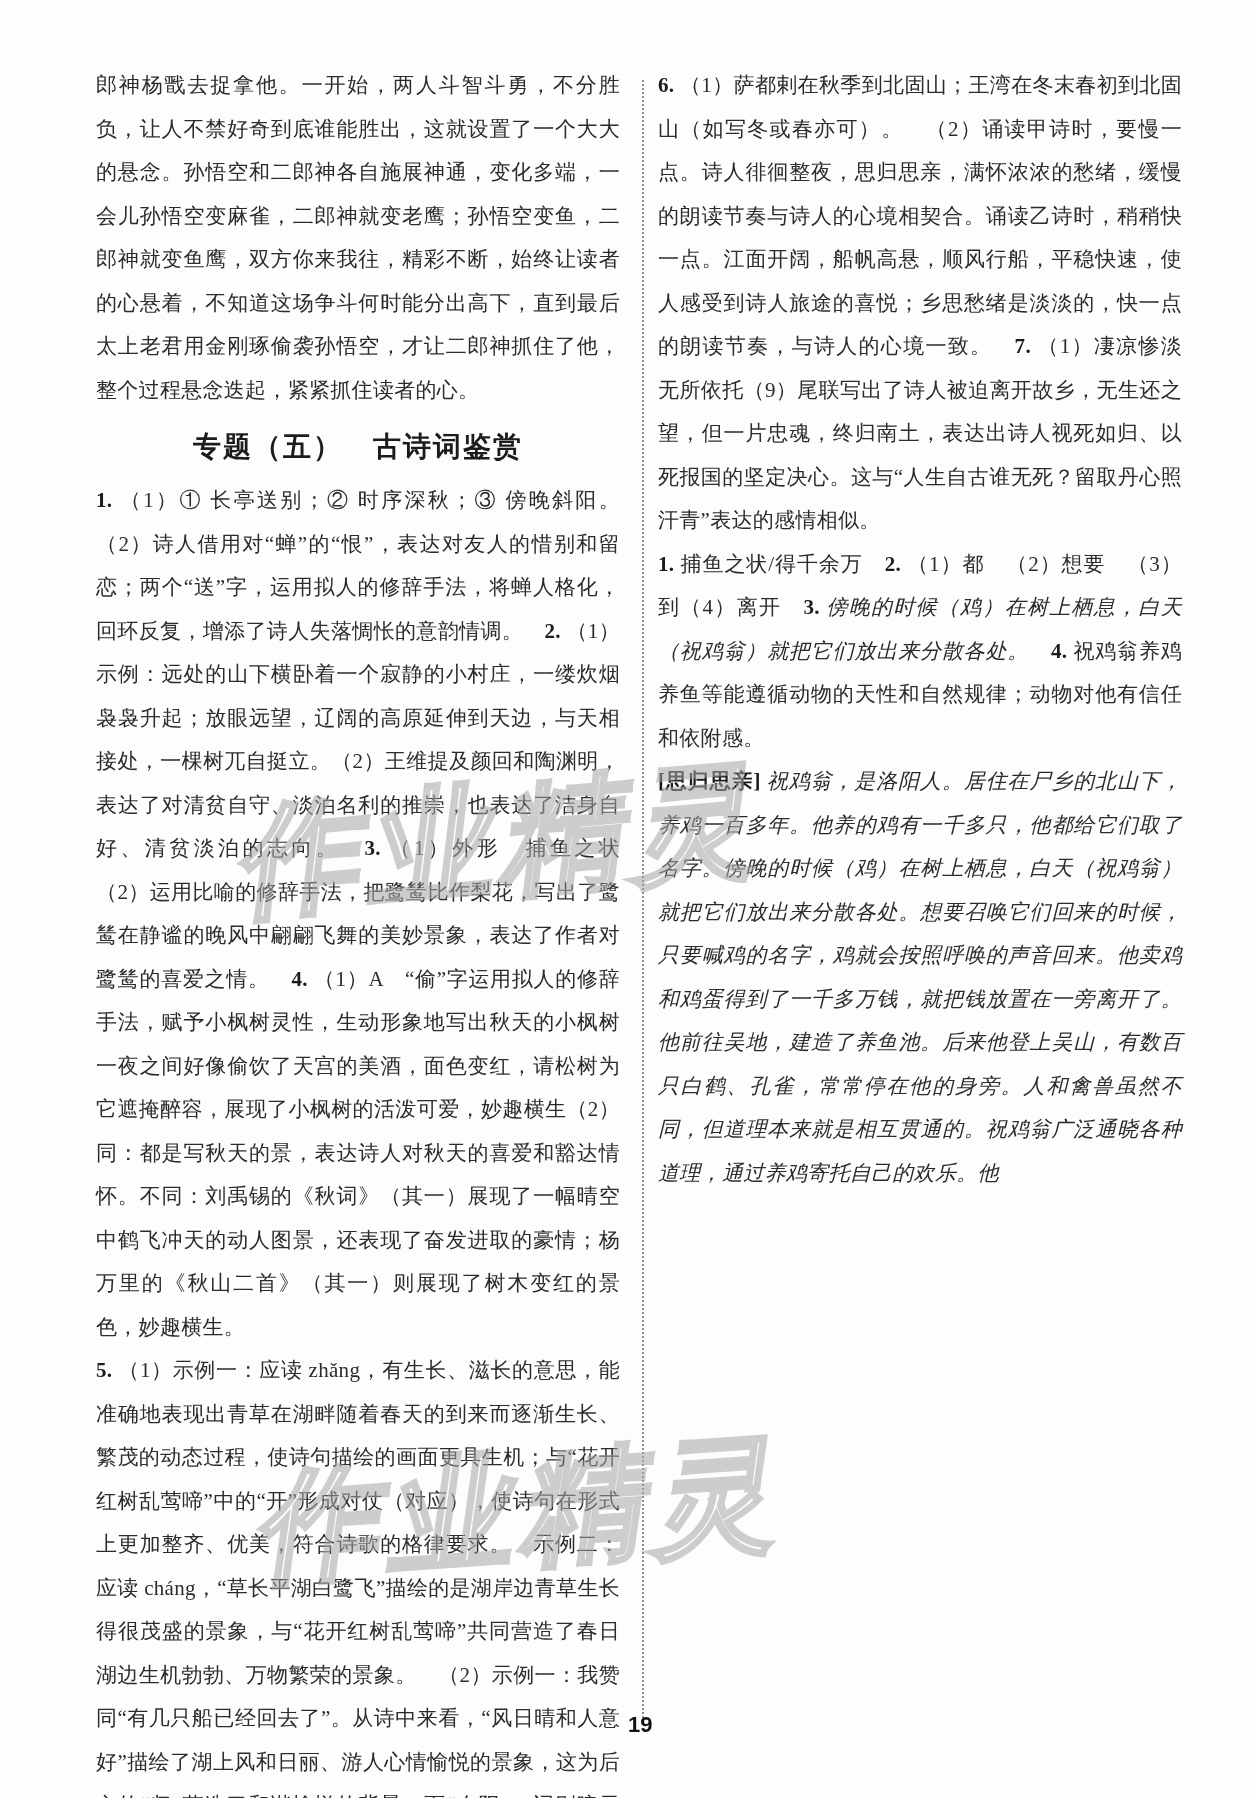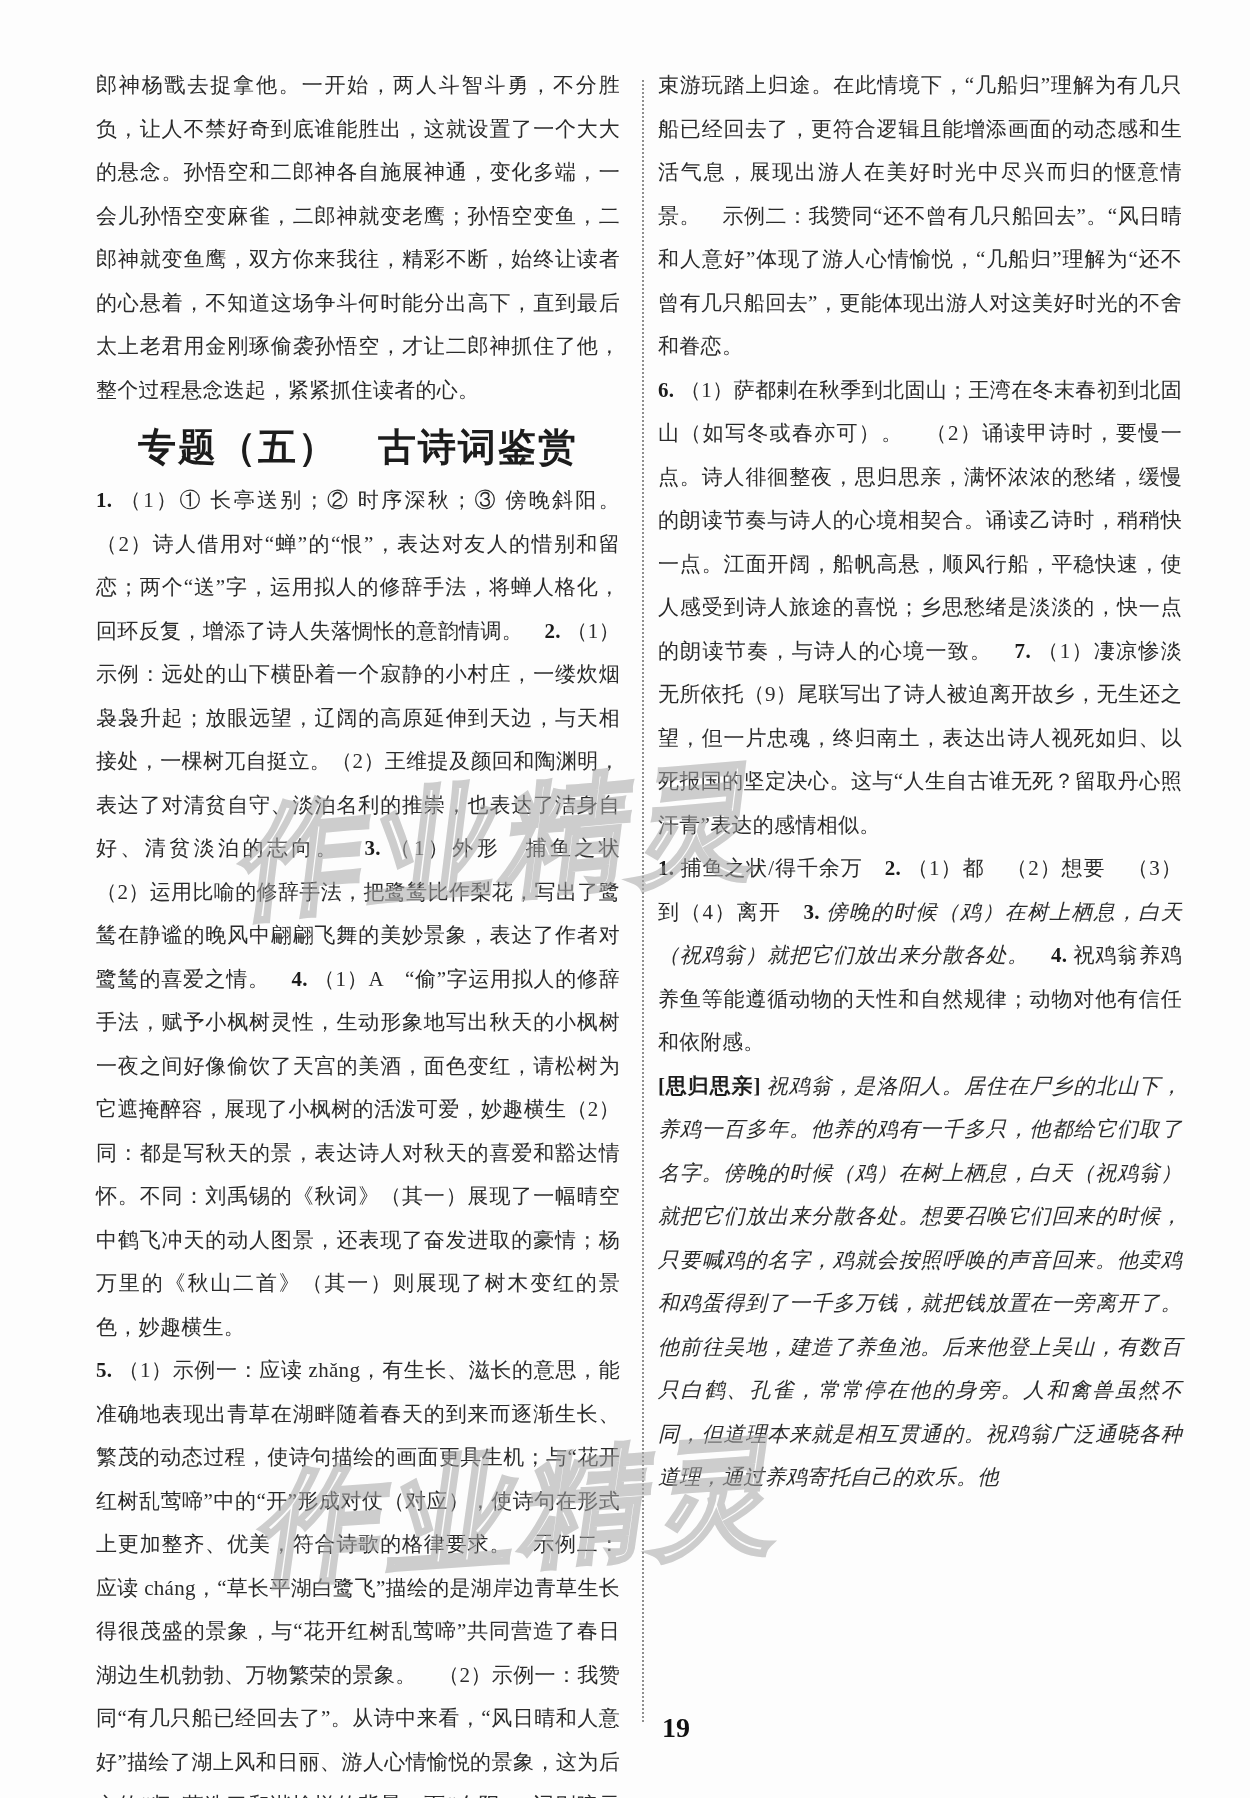--- a/index.html
+++ b/index.html
@@ -24,21 +24,21 @@
     line-height: 43.5px;
     color: #2b2b2b;
     text-align: justify;
     letter-spacing: 0.3px;
   }
   .para span { }
   .bold { font-weight: 700; color: #1c1c1c; }
   .kai  { font-style: italic; }
   .heading {
     margin: 15px 0 12px 0;
-    font-size: 38px;
+    font-size: 28px;
     font-weight: 700;
     color: #151515;
     text-align: center;
     letter-spacing: 2px;
     line-height: 40px;
   }
   .divider {
     position: absolute;
     left: 642px;
     top: 80px;
@@ -55,44 +55,43 @@
     color: transparent;
     -webkit-text-stroke: 3.5px #a6a6a6;
     opacity: 0.55;
     pointer-events: none;
     z-index: 5;
   }
   #watermark-1 { left: 242px; top: 758px; transform: rotate(-5deg) skewX(-12deg); }
   #watermark-2 { left: 262px; top: 1428px; transform: rotate(-4deg) skewX(-12deg); }
   .page-number {
     position: absolute;
-    left: 662px;
+    left: 628px;
     top: 1712px;
-    font-family: Liberation Serif, serif;
-    font-size: 28px;
+    font-family: Liberation Sans, sans-serif;
+    font-size: 22px;
     font-weight: 700;
     color: #111;
   }
 </style>
 </head>
 <body>
 
 <div class="page">
 
   <div class="col" id="col-left">
       <p class="para"><span>郎神杨戬去捉拿他。一开始，两人斗智斗勇，不分胜负，让人不禁好奇到底谁能胜出，这就设置了一个大大的悬念。孙悟空和二郎神各自施展神通，变化多端，一会儿孙悟空变麻雀，二郎神就变老鹰；孙悟空变鱼，二郎神就变鱼鹰，双方你来我往，精彩不断，始终让读者的心悬着，不知道这场争斗何时能分出高下，直到最后太上老君用金刚琢偷袭孙悟空，才让二郎神抓住了他，整个过程悬念迭起，紧紧抓住读者的心。</span></p>
       <h2 class="heading"><span class="bold">专题（五）　古诗词鉴赏</span></h2>
       <p class="para"><span class="bold">1. </span><span>（1）① 长亭送别；② 时序深秋；③ 傍晚斜阳。　（2）诗人借用对“蝉”的“恨”，表达对友人的惜别和留恋；两个“送”字，运用拟人的修辞手法，将蝉人格化，回环反复，增添了诗人失落惆怅的意韵情调。　</span><span class="bold">2. </span><span>（1）示例：远处的山下横卧着一个寂静的小村庄，一缕炊烟袅袅升起；放眼远望，辽阔的高原延伸到天边，与天相接处，一棵树兀自挺立。（2）王维提及颜回和陶渊明，表达了对清贫自守、淡泊名利的推崇，也表达了洁身自好、清贫淡泊的志向。　</span><span class="bold">3. </span><span>（1）外形　捕鱼之状　（2）运用比喻的修辞手法，把鹭鸶比作梨花，写出了鹭鸶在静谧的晚风中翩翩飞舞的美妙景象，表达了作者对鹭鸶的喜爱之情。　</span><span class="bold">4. </span><span>（1）A　“偷”字运用拟人的修辞手法，赋予小枫树灵性，生动形象地写出秋天的小枫树一夜之间好像偷饮了天宫的美酒，面色变红，请松树为它遮掩醉容，展现了小枫树的活泼可爱，妙趣横生（2）同：都是写秋天的景，表达诗人对秋天的喜爱和豁达情怀。不同：刘禹锡的《秋词》（其一）展现了一幅晴空中鹤飞冲天的动人图景，还表现了奋发进取的豪情；杨万里的《秋山二首》（其一）则展现了树木变红的景色，妙趣横生。</span></p>
       <p class="para"><span class="bold">5. </span><span>（1）示例一：应读 zhǎng，有生长、滋长的意思，能准确地表现出青草在湖畔随着春天的到来而逐渐生长、繁茂的动态过程，使诗句描绘的画面更具生机；与“花开红树乱莺啼”中的“开”形成对仗（对应），使诗句在形式上更加整齐、优美，符合诗歌的格律要求。　示例二：应读 cháng，“草长平湖白鹭飞”描绘的是湖岸边青草生长得很茂盛的景象，与“花开红树乱莺啼”共同营造了春日湖边生机勃勃、万物繁荣的景象。　（2）示例一：我赞同“有几只船已经回去了”。从诗中来看，“风日晴和人意好”描绘了湖上风和日丽、游人心情愉悦的景象，这为后文的“归”营造了和谐愉悦的背景。而“夕阳”一词则暗示了时间已晚，人们开始结</span></p>
     </div>
 
   <div class="divider"></div>
 
   <div class="col" id="col-right">
-      <p class="para"><span>束游玩踏上归途。在此情境下，“几船归”理解为有几只船已经回去了，更符合逻辑且能增添画面的动态感和生活气息，展现出游人在美好时光中尽兴而归的惬意情景。　示例二：我赞同“还不曾有几只船回去”。“风日晴和人意好”体现了游人心情愉悦，“几船归”理解为“还不曾有几只船回去”，更能体现出游人对这美好时光的不舍和眷恋。</span></p>
       <p class="para"><span class="bold">6. </span><span>（1）萨都剌在秋季到北固山；王湾在冬末春初到北固山（如写冬或春亦可）。　（2）诵读甲诗时，要慢一点。诗人徘徊整夜，思归思亲，满怀浓浓的愁绪，缓慢的朗读节奏与诗人的心境相契合。诵读乙诗时，稍稍快一点。江面开阔，船帆高悬，顺风行船，平稳快速，使人感受到诗人旅途的喜悦；乡思愁绪是淡淡的，快一点的朗读节奏，与诗人的心境一致。　</span><span class="bold">7. </span><span>（1）凄凉惨淡　无所依托（9）尾联写出了诗人被迫离开故乡，无生还之望，但一片忠魂，终归南土，表达出诗人视死如归、以死报国的坚定决心。这与“人生自古谁无死？留取丹心照汗青”表达的感情相似。</span></p>
       <p class="para"><span class="bold">1. </span><span>捕鱼之状/得千余万　</span><span class="bold">2. </span><span>（1）都　（2）想要　（3）到（4）离开　</span><span class="bold">3. </span><span class="kai">傍晚的时候（鸡）在树上栖息，白天（祝鸡翁）就把它们放出来分散各处。　</span><span class="bold">4. </span><span>祝鸡翁养鸡养鱼等能遵循动物的天性和自然规律；动物对他有信任和依附感。</span></p>
       <p class="para"><span class="bold">[思归思亲] </span><span class="kai">祝鸡翁，是洛阳人。居住在尸乡的北山下，养鸡一百多年。他养的鸡有一千多只，他都给它们取了名字。傍晚的时候（鸡）在树上栖息，白天（祝鸡翁）就把它们放出来分散各处。想要召唤它们回来的时候，只要喊鸡的名字，鸡就会按照呼唤的声音回来。他卖鸡和鸡蛋得到了一千多万钱，就把钱放置在一旁离开了。他前往吴地，建造了养鱼池。后来他登上吴山，有数百只白鹤、孔雀，常常停在他的身旁。人和禽兽虽然不同，但道理本来就是相互贯通的。祝鸡翁广泛通晓各种道理，通过养鸡寄托自己的欢乐。他</span></p>
     </div>
 
   <div class="watermark" id="watermark-1">作业精灵</div>
 
   <div class="watermark" id="watermark-2">作业精灵</div>
 
   <div class="page-number">19</div>

